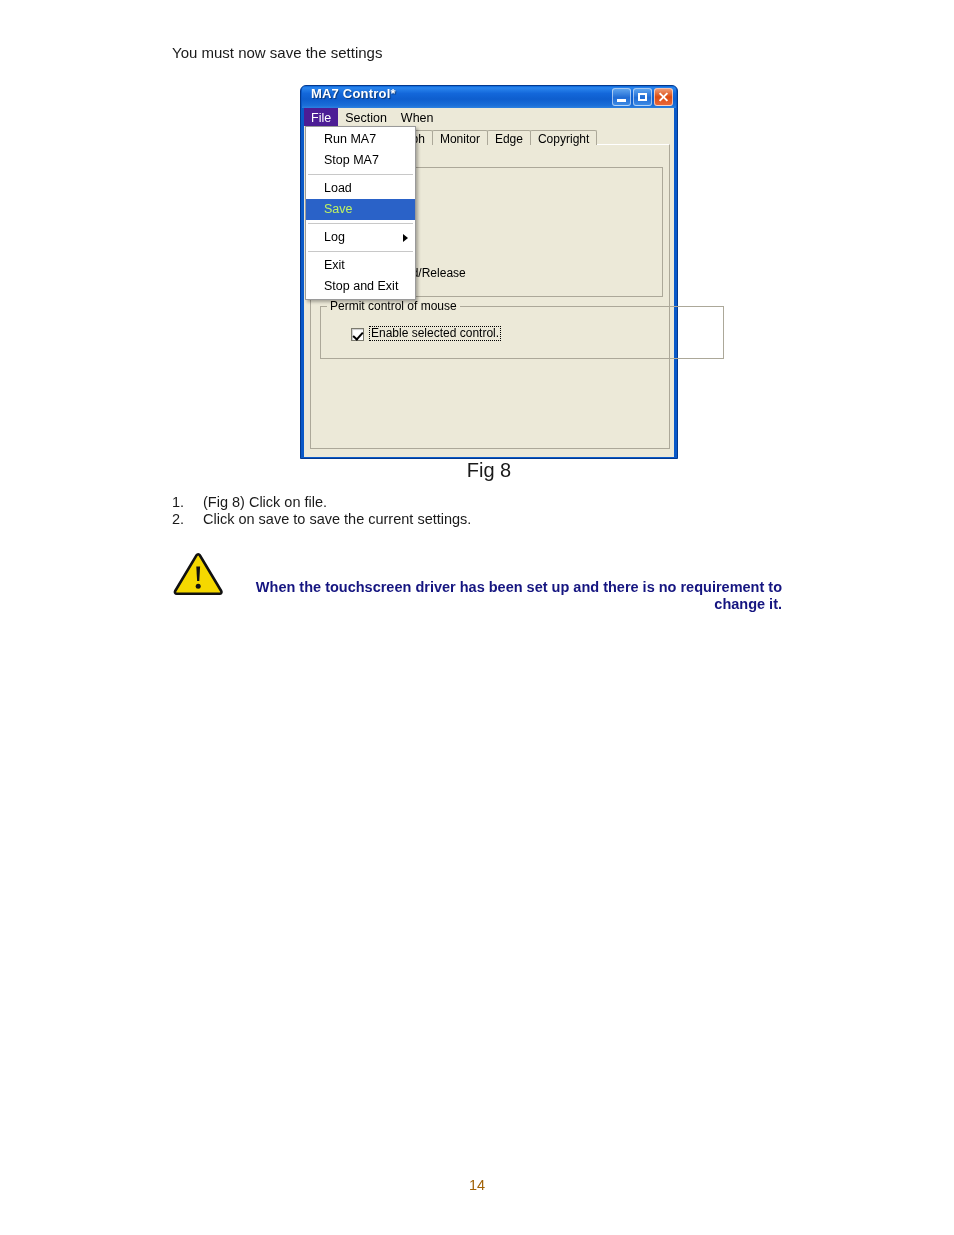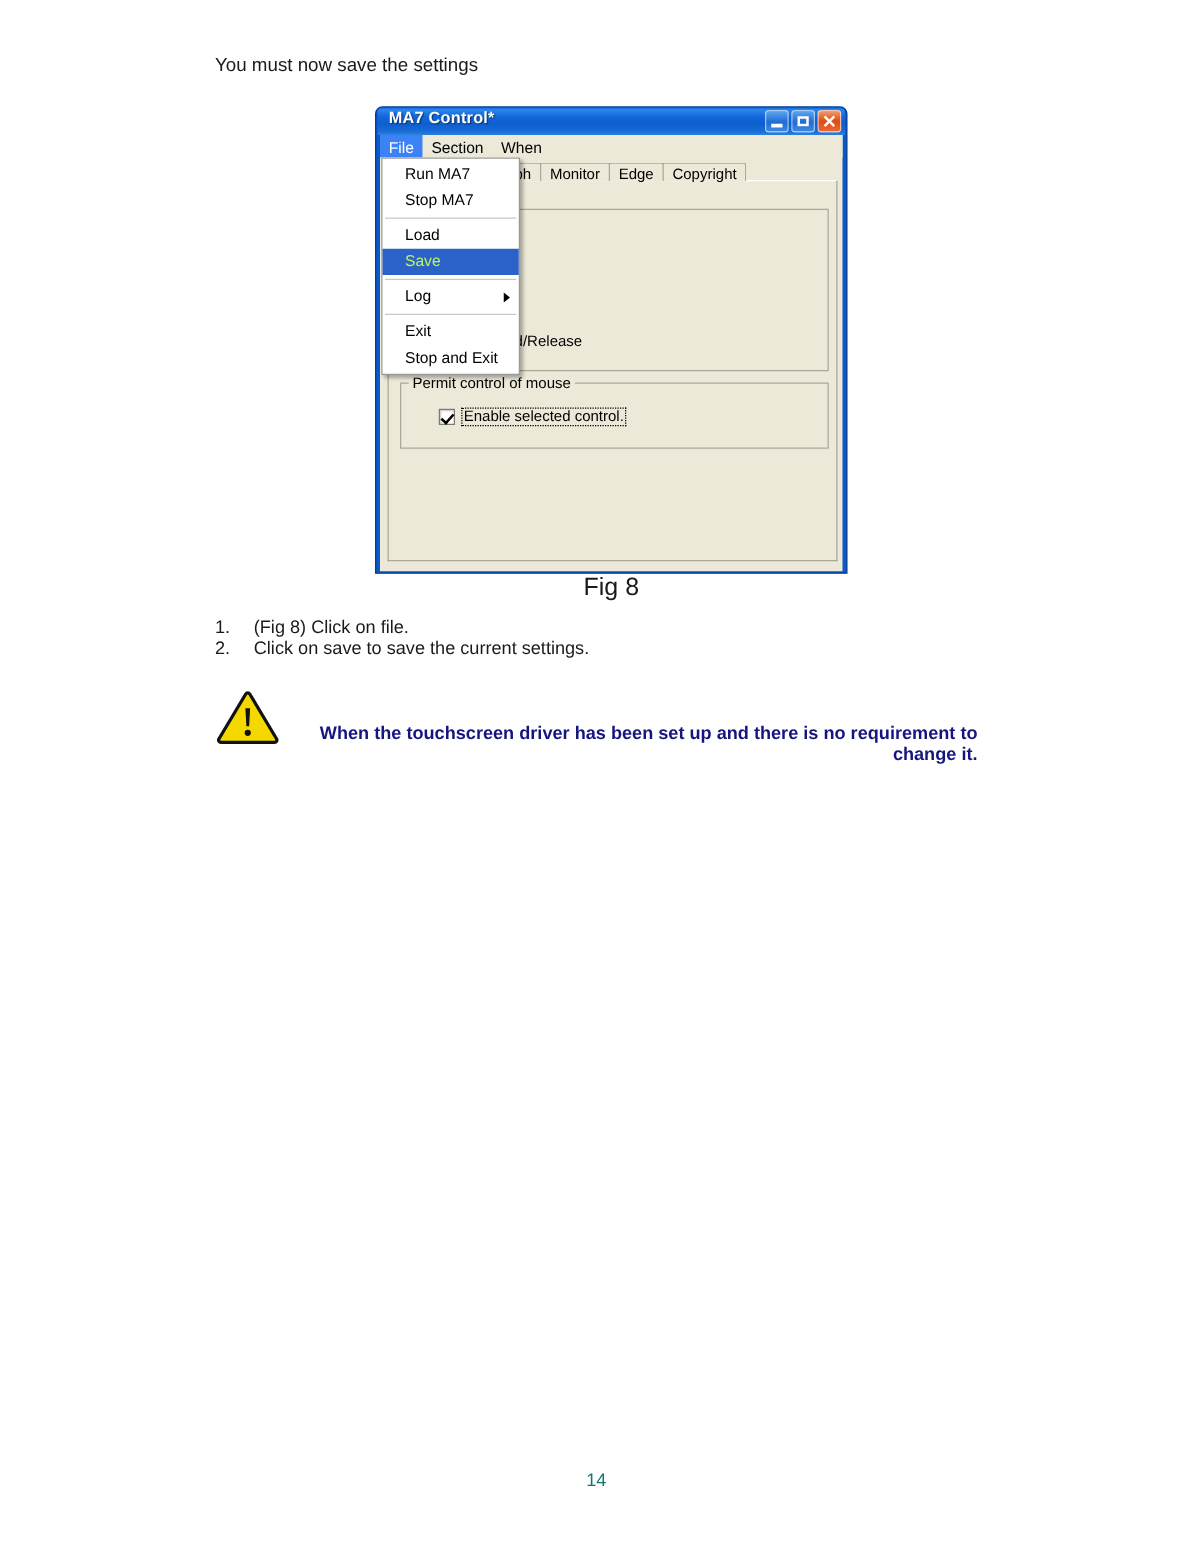--- a/index.html
+++ b/index.html
@@ -76,21 +76,21 @@
     padding-top: 27px;
   }
 
   .page-number {
     position: absolute;
     left: 0;
     top: 1177px;
     width: 954px;
     text-align: center;
     font-size: 14.5px;
-    color: #0f766e;
+    color: #a16207;
   }
 
   
   .xp-window {
     position: absolute;
     left: 300px;
     top: 85px;
     width: 378px;
     height: 374px;
     background: #0a59c8;
@@ -185,21 +185,21 @@
     position: relative;
     z-index: 5;
   }
   .menu-item {
     padding: 2px 7px 0 7px;
     line-height: 16px;
     cursor: default;
     color: #000;
   }
   .menu-item.active {
-    background: #3b82f6;
+    background: #4c1d95;
     color: #ffffff;
   }
 
   
   .tabstrip {
     position: absolute;
     left: 6px;
     top: 18px;
     right: 6px;
     height: 19px;
@@ -267,21 +267,21 @@
   }
   .gb-mouse-control {
     left: 9px;
     top: 22px;
     width: 343px;
     height: 130px;
   }
   .gb-permit {
     left: 9px;
     top: 161px;
-    width: 343px;
+    width: 404px;
     height: 53px;
     text-decoration: underline;
   }
 
   .radio-row {
     position: absolute;
     display: flex;
     align-items: center;
     font-size: 12px;
     white-space: nowrap;
@@ -296,21 +296,21 @@
     margin-right: 6px;
     box-sizing: border-box;
     flex: 0 0 12px;
   }
 
   .check-row {
     position: absolute;
     left: 30px;
     top: 19px;
     display: flex;
-    align-items: center;
+    align-items: flex-end;
     font-size: 12px;
   }
   .checkbox {
     width: 13px;
     height: 13px;
     border: 1px solid #7b7a6e;
     background: #ffffff;
     box-shadow: inset 1px 1px 1px rgba(0,0,0,0.2);
     box-sizing: border-box;
     position: relative;

